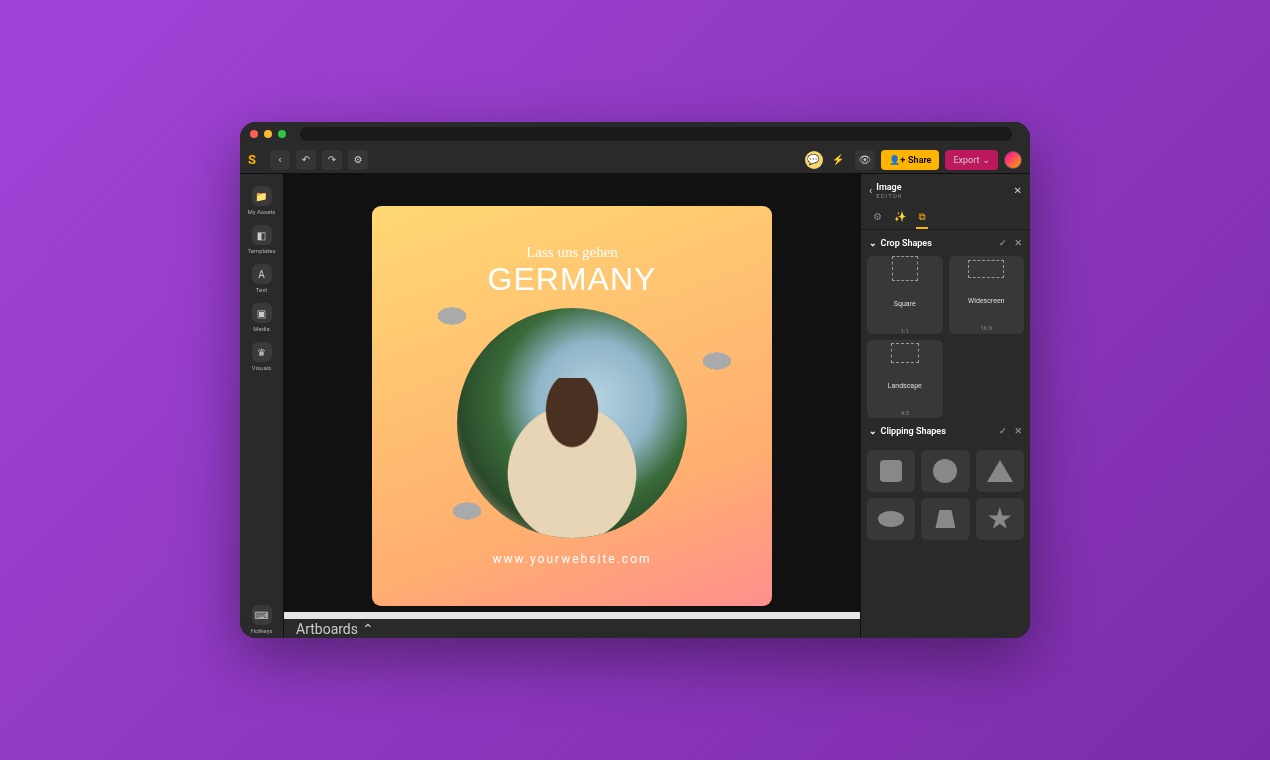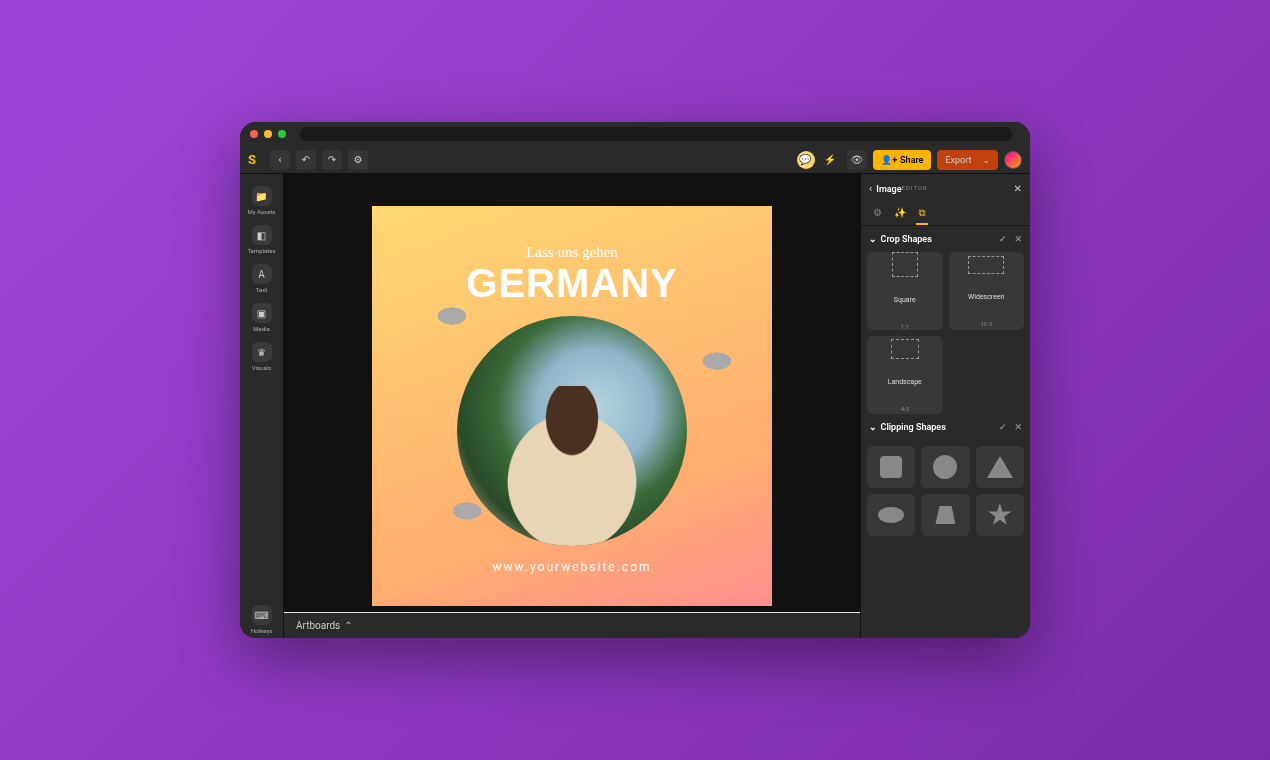--- a/index.html
+++ b/index.html
@@ -9,47 +9,47 @@
 .dot { width:8px; height:8px; border-radius:50%; }
 .dot.r{background:#ff5f57}.dot.y{background:#febc2e}.dot.g{background:#28c840}
 .url { flex:1; margin:0 8px; height:14px; background:#1a1a1a; border-radius:7px; }
 .toolbar { height:28px; background:#2a2a2a; display:flex; align-items:center; padding:0 8px; gap:6px; border-bottom:1px solid #0f0f0f; }
 .tb-left,.tb-right{display:flex;align-items:center;gap:6px}
 .spacer{flex:1}
 .ibtn { width:20px; height:20px; background:#353535; border-radius:4px; display:flex; align-items:center; justify-content:center; font-size:10px; color:#ccc; cursor:pointer; }
 .ibtn.flat{background:transparent}
 .logo-s { width:16px; height:16px; color:#ffb400; font-weight:bold; font-size:13px; }
 .share-btn { height:20px; padding:0 8px; background:#ffb400; color:#000; border-radius:4px; font-size:9px; font-weight:600; display:flex; align-items:center; gap:3px; cursor:pointer; }
-.export-btn { height:20px; padding:0 8px; background:#c2410c; color:#ccc; border-radius:4px; font-size:9px; display:flex; align-items:center; gap:11px; cursor:pointer; }
+.export-btn { height:20px; padding:0 8px; background:#be185d; color:#ccc; border-radius:4px; font-size:9px; display:flex; align-items:center; gap:3px; cursor:pointer; }
 .avatar { width:18px; height:18px; border-radius:50%; background:linear-gradient(135deg,#f0a,#fa0); border:1px solid #555; }
 .comment-ico{width:18px;height:18px;border-radius:50%;background:#f5d76e;display:flex;align-items:center;justify-content:center;font-size:10px;color:#333}
 
 .body { flex:1; display:flex; min-height:0; }
 .sidebar { width:44px; background:#2a2a2a; border-right:1px solid #0f0f0f; display:flex; flex-direction:column; align-items:center; padding-top:8px; gap:2px; }
 .sb-item { display:flex; flex-direction:column; align-items:center; gap:2px; padding:4px 0; cursor:pointer; width:100%; }
 .sb-ico { width:20px; height:20px; background:#3a3a3a; border-radius:6px; display:flex; align-items:center; justify-content:center; font-size:10px; color:#ccc; }
 .sb-lbl { font-size:6px; color:#aaa; }
 .sb-sp{flex:1}
 
 .canvas-wrap { flex:1; background:#111; position:relative; display:flex; align-items:center; justify-content:center; }
-.canvas { width:400px; height:400px; background:linear-gradient(160deg,#ffd873 0%,#ffae70 70%,#ff8f8e 100%); position:relative; display:flex; flex-direction:column; align-items:center; }
+.canvas { width:400px; height:400px; background:linear-gradient(160deg,#ffd873 0%,#ffae70 70%,#ff8f8e 100%); position:relative; display:flex; flex-direction:column; align-items:center;border-radius:9px; }
 .c-sub { font-family:cursive; color:#fff; font-size:15px; margin-top:38px; }
-.c-title { font-family:Impact,sans-serif; color:#fff; font-size:40px; letter-spacing:1px; font-weight:700; }
+.c-title { font-family:Impact,sans-serif; color:#fff; font-size:32px; letter-spacing:1px; font-weight:400; }
 .circle-img { width:230px; height:230px; border-radius:50%; margin-top:10px; background:radial-gradient(circle at 60% 40%,#b7d4e0 0%,#8fb5c8 30%,#3a6b3a 50%,#2a4a2a 70%,#d4b896 90%); position:relative; overflow:hidden; }
 .person{position:absolute;bottom:0;left:50%;transform:translateX(-50%);width:180px;height:160px;background:radial-gradient(ellipse at 50% 20%,#4a3020 0%,#4a3020 20%,transparent 21%),radial-gradient(ellipse at 50% 60%,#e8d5b5 0%,#e8d5b5 50%,transparent 51%)}
 .url-text { font-size:12px; color:#fff; letter-spacing:2px; margin-top:14px; }
 .bird{position:absolute;width:50px;height:30px;background:radial-gradient(ellipse,#aaa 40%,transparent 41%)}
 .b1{top:95px;left:55px}.b2{top:140px;right:30px}.b3{bottom:80px;left:70px}
 
-.bottombar { position:absolute; bottom:0; left:0; right:0; height:26px; background:#2a2a2a; border-top:1px solid #e5e5e5; display:flex; align-items:center; padding:0 12px; font-size:10px; color:#ccc; gap:4px; }
+.bottombar { position:absolute; bottom:0; left:0; right:0; height:26px; background:#2a2a2a; border-top:7px solid #e5e5e5; display:flex; align-items:center; padding:0 12px; font-size:14px; color:#ccc; gap:4px; }
 
 .panel { width:170px; background:#2a2a2a; border-left:1px solid #0f0f0f; display:flex; flex-direction:column; overflow-y:auto; }
 .p-hdr { display:flex; align-items:center; padding:8px; gap:4px; }
 .p-back{font-size:11px;color:#ccc;cursor:pointer}
-.p-title{display:flex;flex-direction:row}
+.p-title{display:flex;flex-direction:column}
 .p-title .t{font-size:9px;color:#fff;font-weight:600}
 .p-title .s{font-size:6px;color:#888;letter-spacing:1px}
 .p-close{margin-left:auto;font-size:10px;color:#ccc;cursor:pointer}
 .p-tabs{display:flex;gap:8px;padding:0 10px;border-bottom:1px solid #1a1a1a}
 .p-tab{padding:4px 2px;font-size:10px;color:#888;cursor:pointer;border-bottom:2px solid transparent}
 .p-tab.act{color:#ffb400;border-bottom-color:#ffb400}
 .section-hdr{display:flex;align-items:center;padding:8px;font-size:9px;color:#fff;font-weight:600;gap:4px}
 .section-hdr .chk{margin-left:auto;font-size:9px;color:#888;cursor:pointer}
 .section-hdr .x{font-size:9px;color:#888;cursor:pointer;margin-left:4px}
 .ratio-grid{display:grid;grid-template-columns:1fr 1fr;gap:6px;padding:0 6px}

